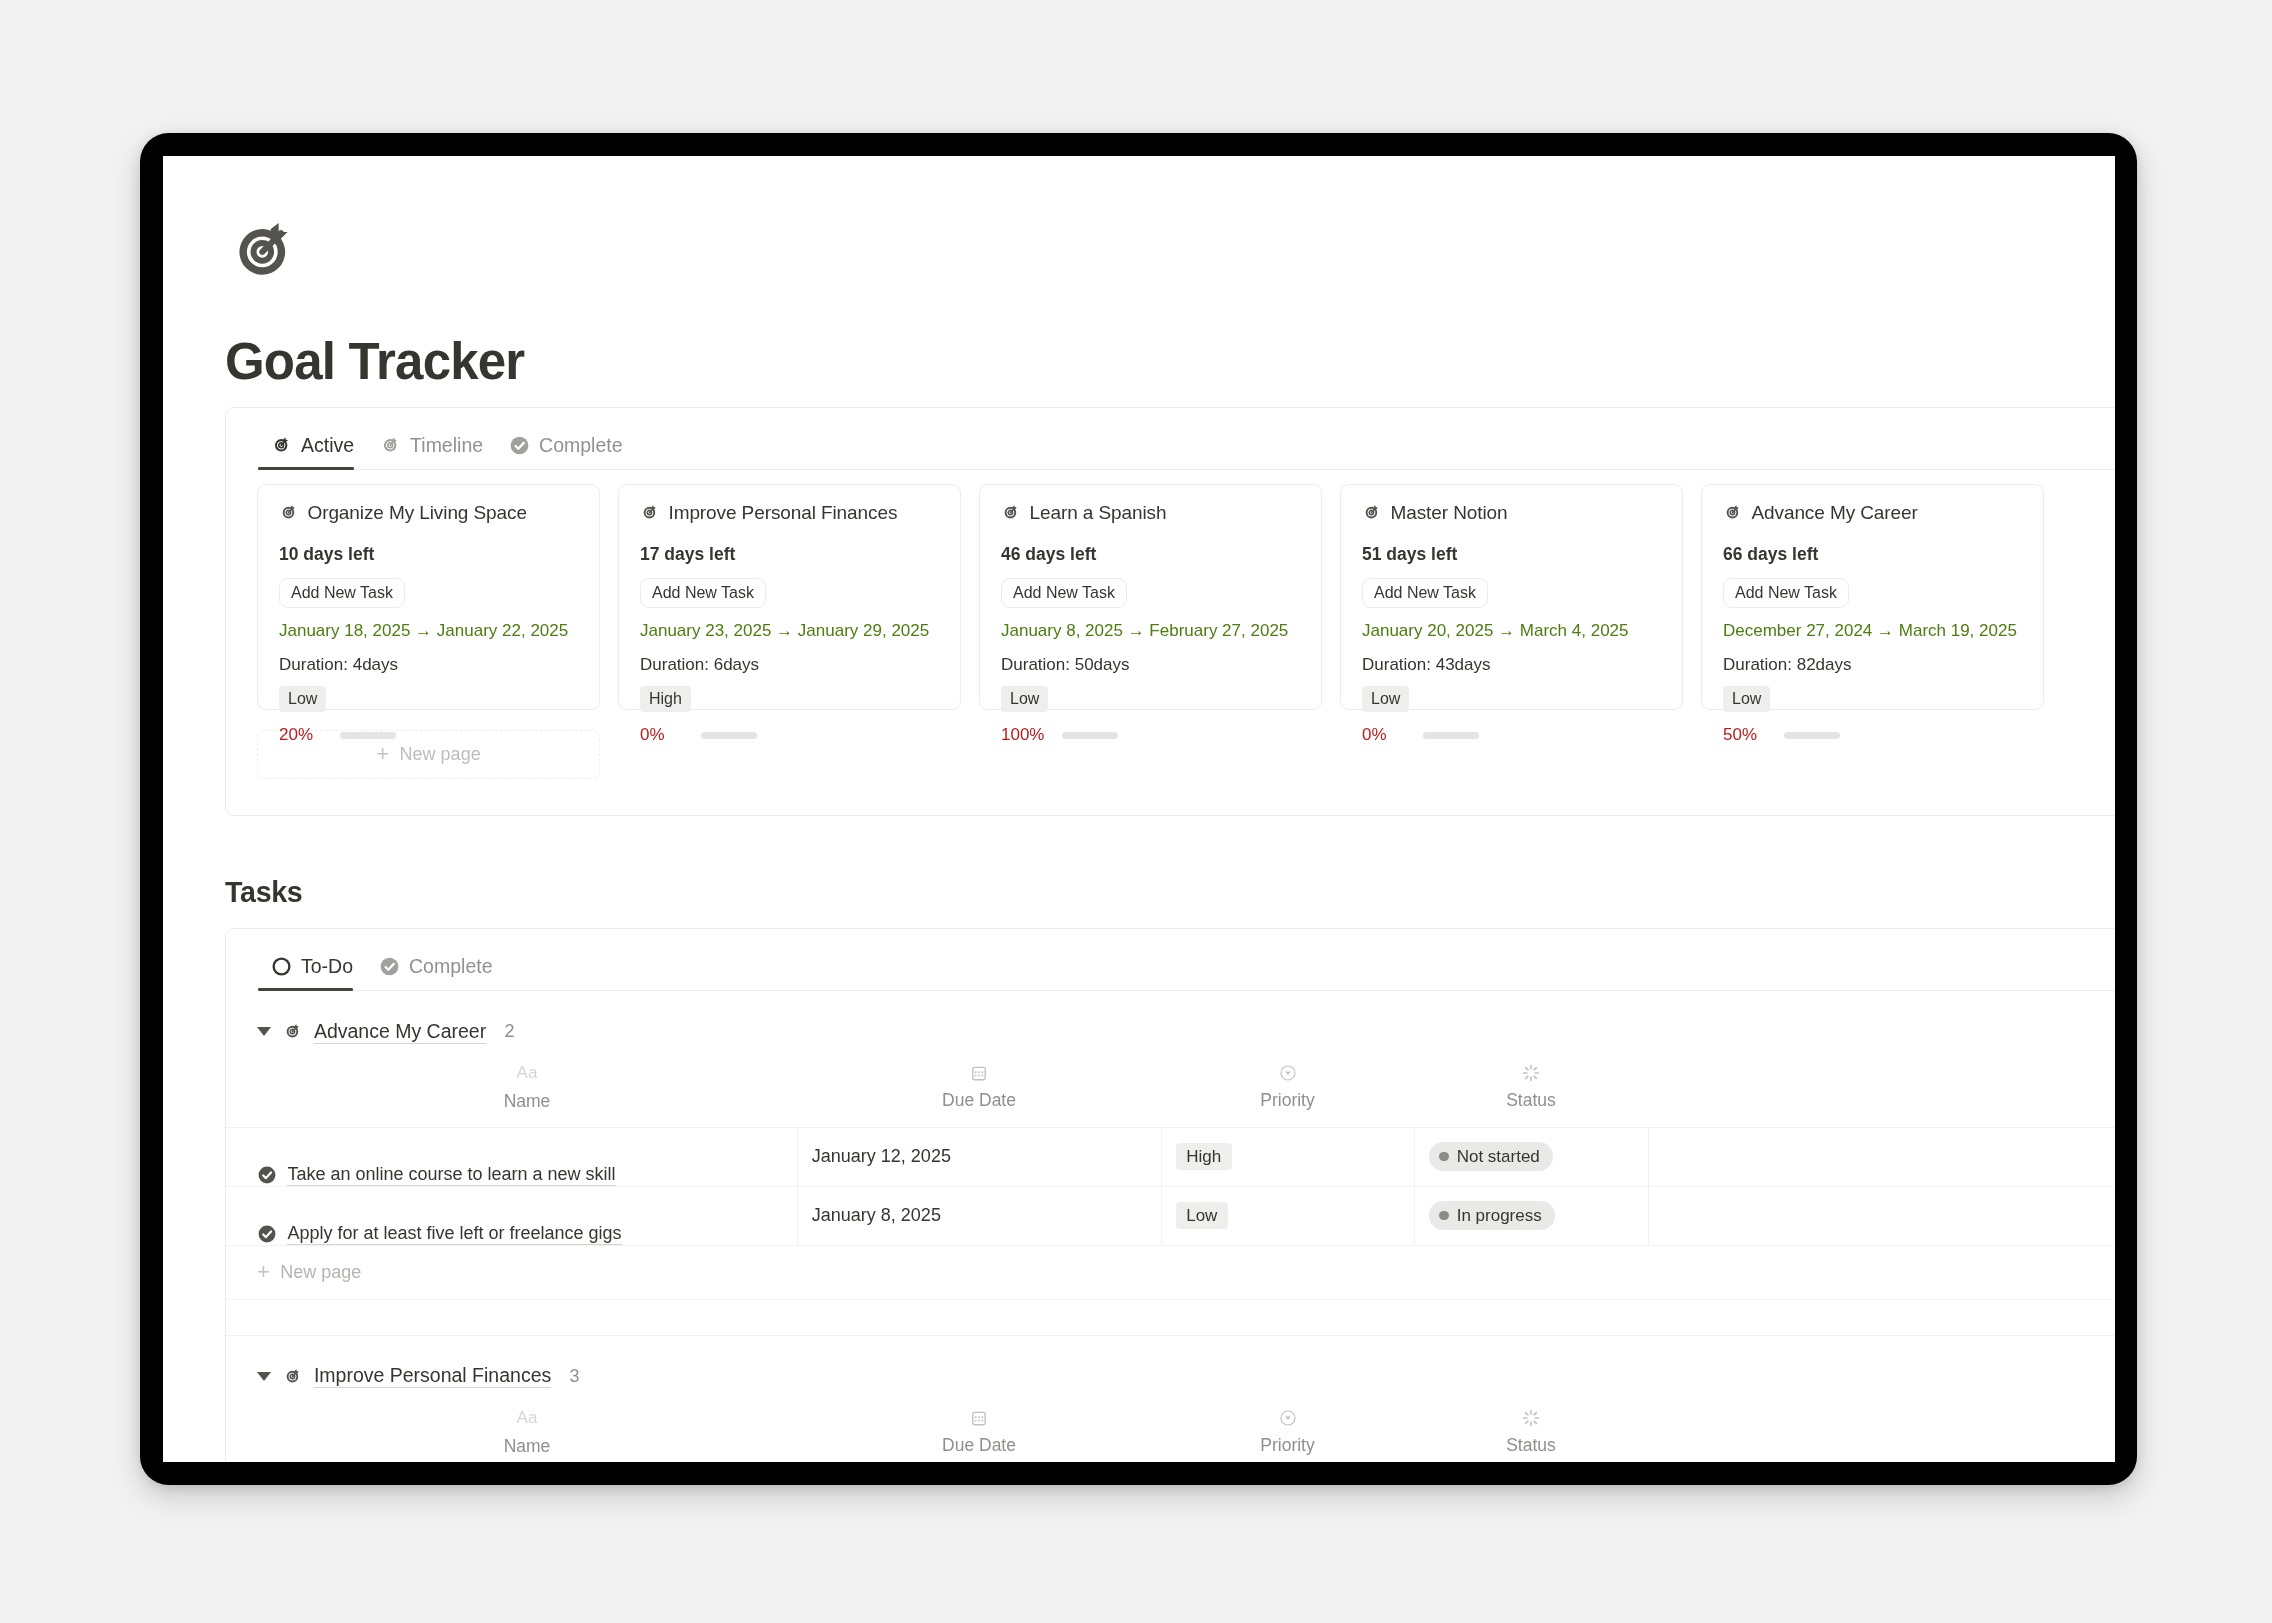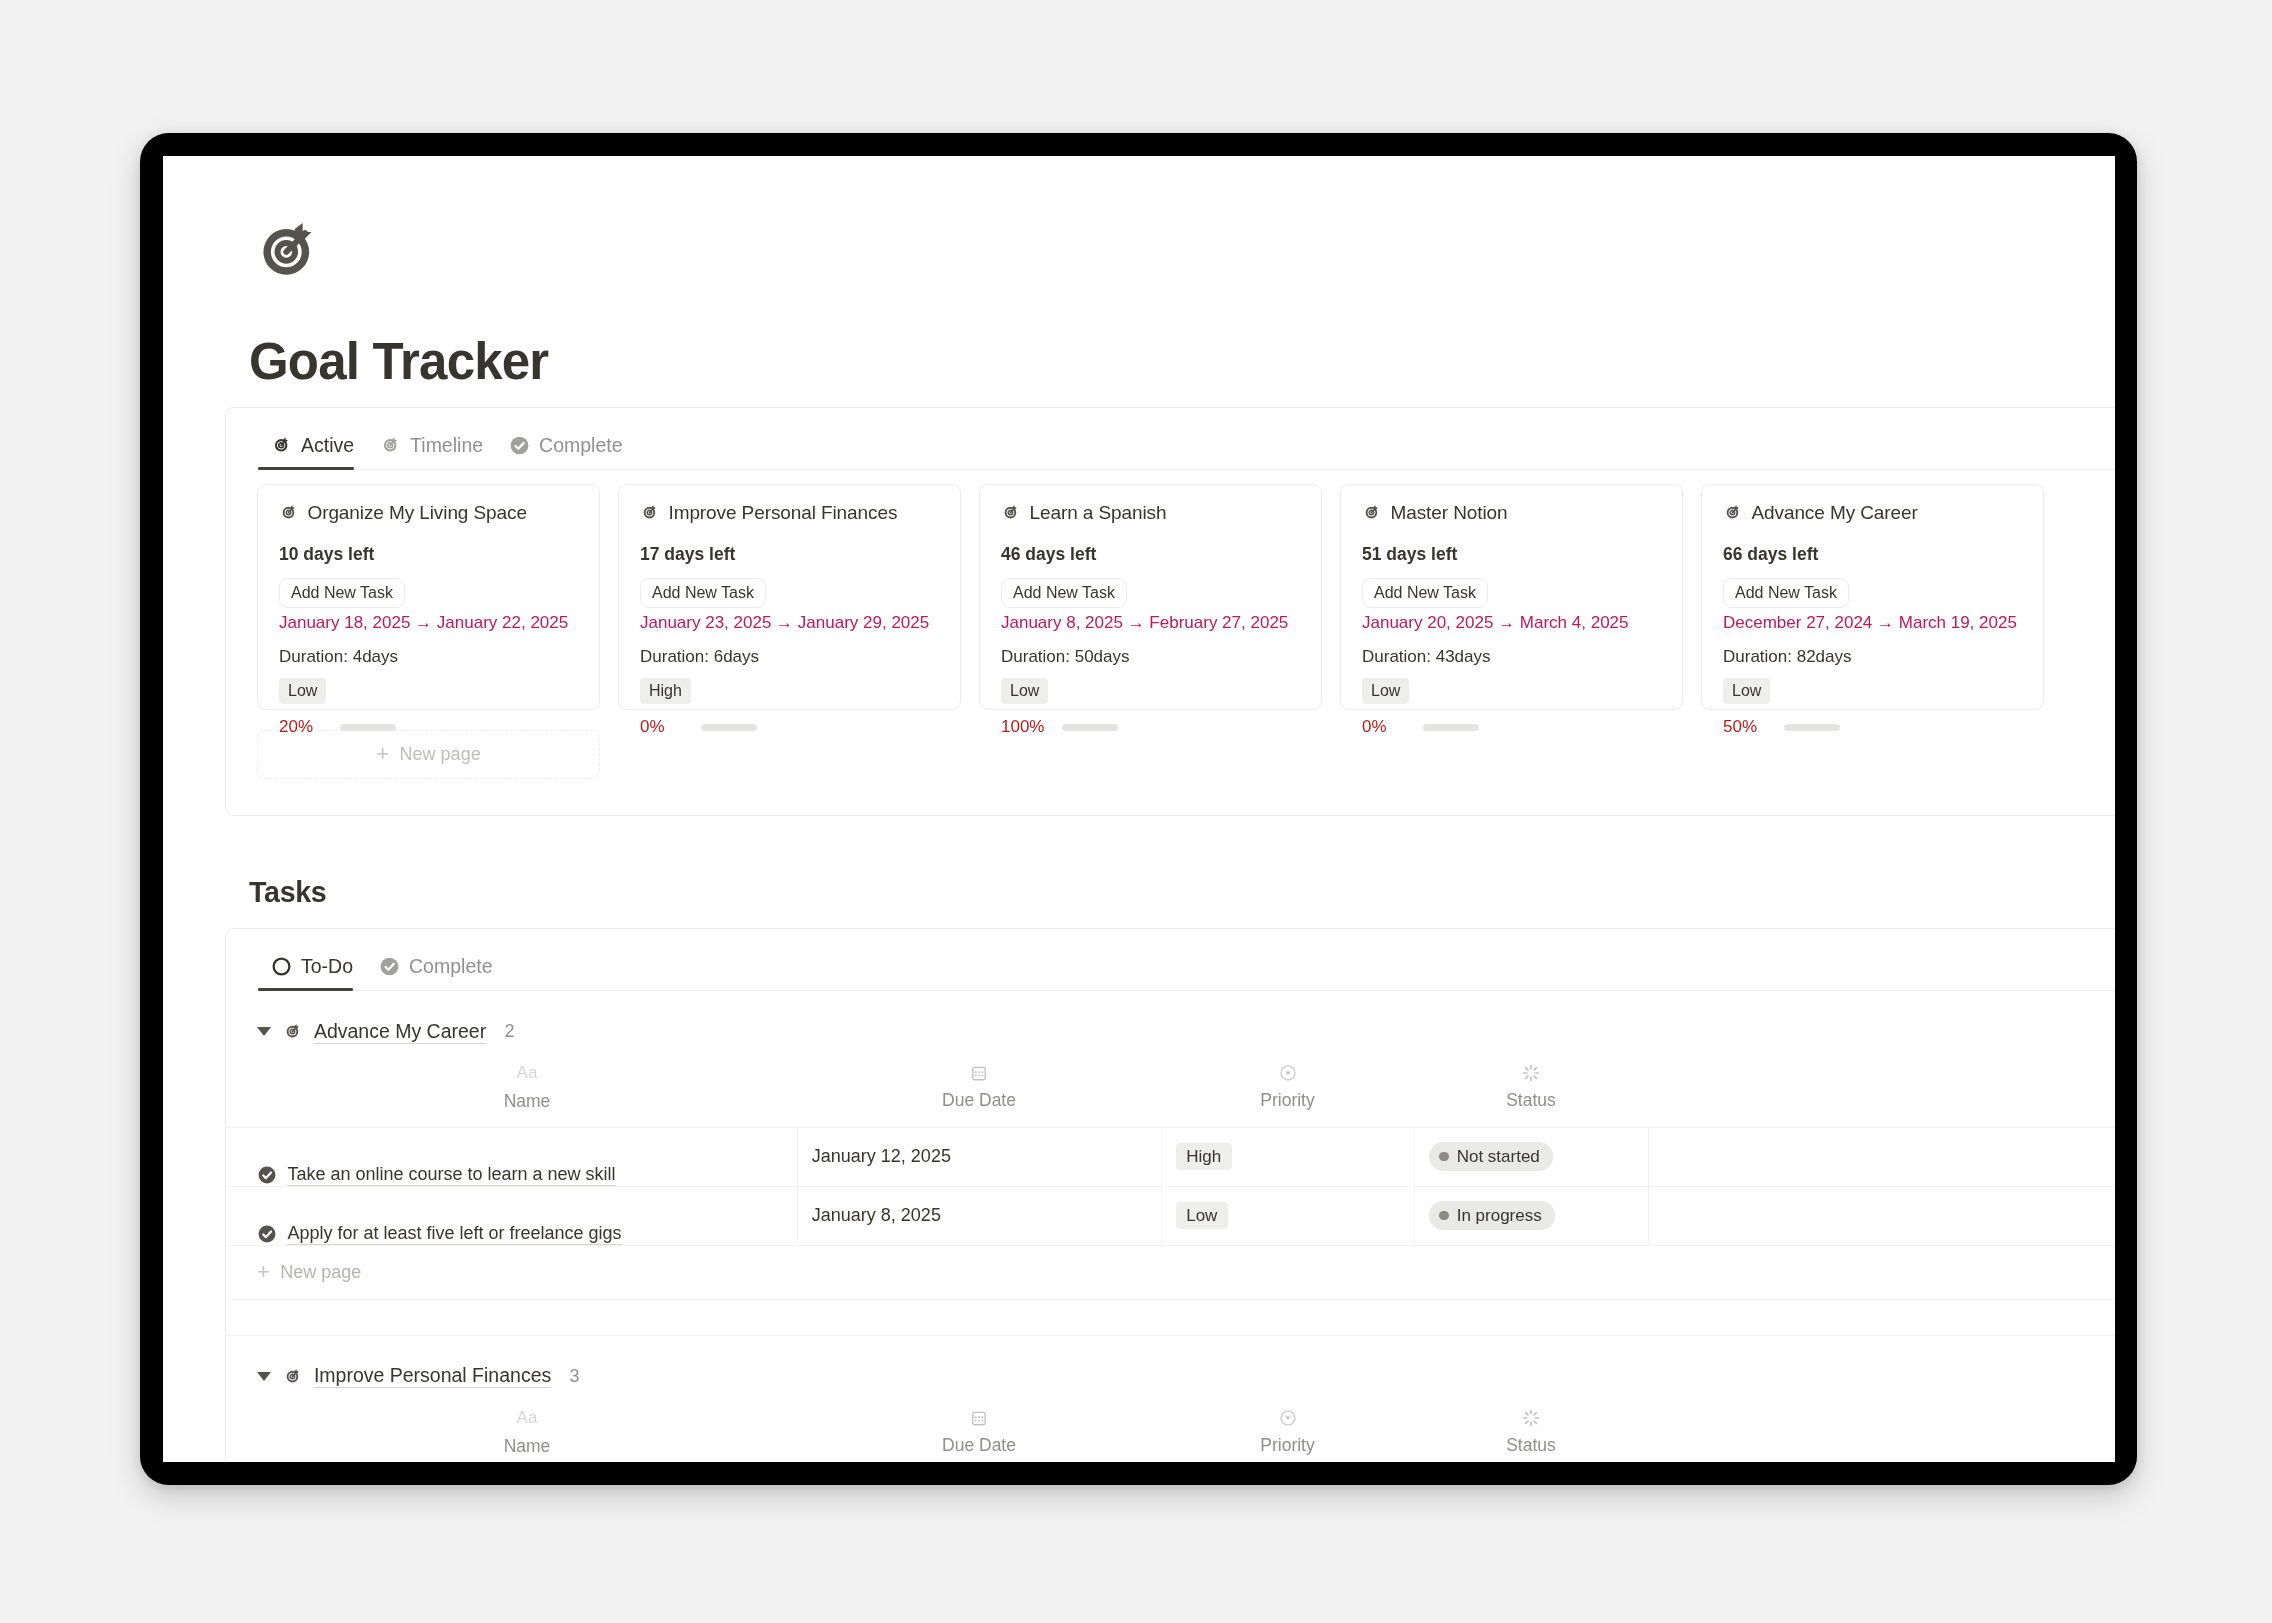--- a/index.html
+++ b/index.html
@@ -28,21 +28,21 @@
   }
 
   
   #page {
     position: absolute;
     left: 0; top: 0;
     width: 1952px;
     padding: 0 0 0 0;
   }
 
-  .content-inset { padding-left: 62px; margin-left: 24px; }
+  .content-inset { padding-left: 62px; }
 
   
   .logo-wrap { padding-top: 58px; }
   .logo-icon { width: 77px; height: 77px; display: block; }
 
   
   .page-title {
     margin-top: 45px;
     font-size: 51px;
     font-weight: 700;
@@ -129,21 +129,21 @@
   .gc-addbtn {
     margin-top: 13px;
     display: inline-block;
     border: 1px solid #ebebea;
     border-radius: 9px;
     padding: 5.2px 11px;
     font-size: 16px; color: #37352f;
     background: #fff;
     cursor: pointer;
   }
-  .gc-range { margin-top: 5px; font-size: 17px; color: #be185d; white-space: nowrap; }
+  .gc-range { margin-top: 13px; font-size: 17px; color: #4d7c0f; white-space: nowrap; }
   .gc-duration { margin-top: 13.6px; font-size: 17px; color: #37352f; }
   .gc-prio {
     margin-top: 11.7px; display: inline-block;
     background: #eeeeed; border-radius: 3.9px;
     padding: 3.9px 9px; font-size: 16px; color: #37352f;
   }
   .gc-progress { margin-top: 13px; display: flex; align-items: center; gap: 11.7px; }
   .gc-pct { font-size: 17px; color: #b91c1c; min-width: 49px; }
   .pbar {
     width: 56px; height: 7.1px;

